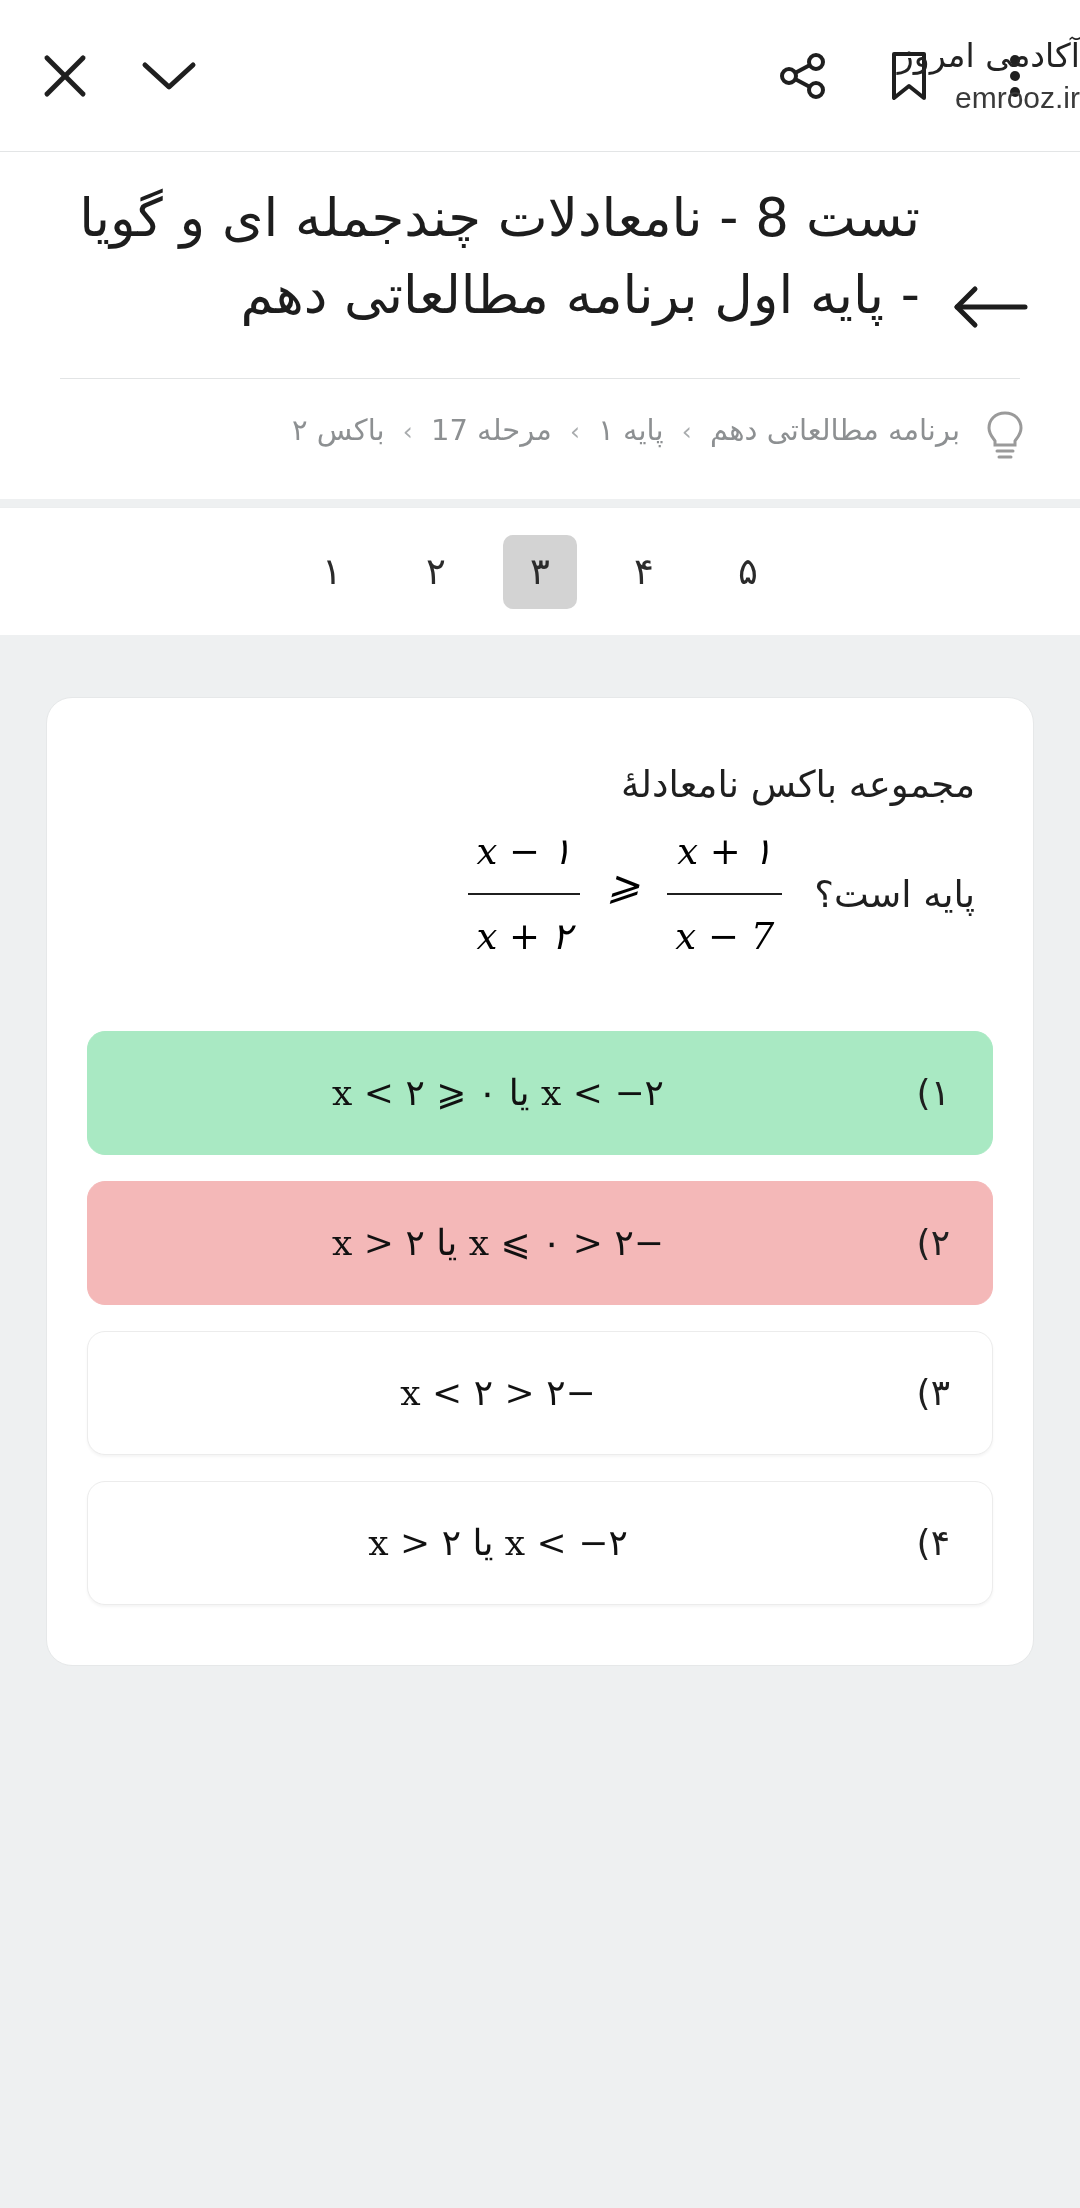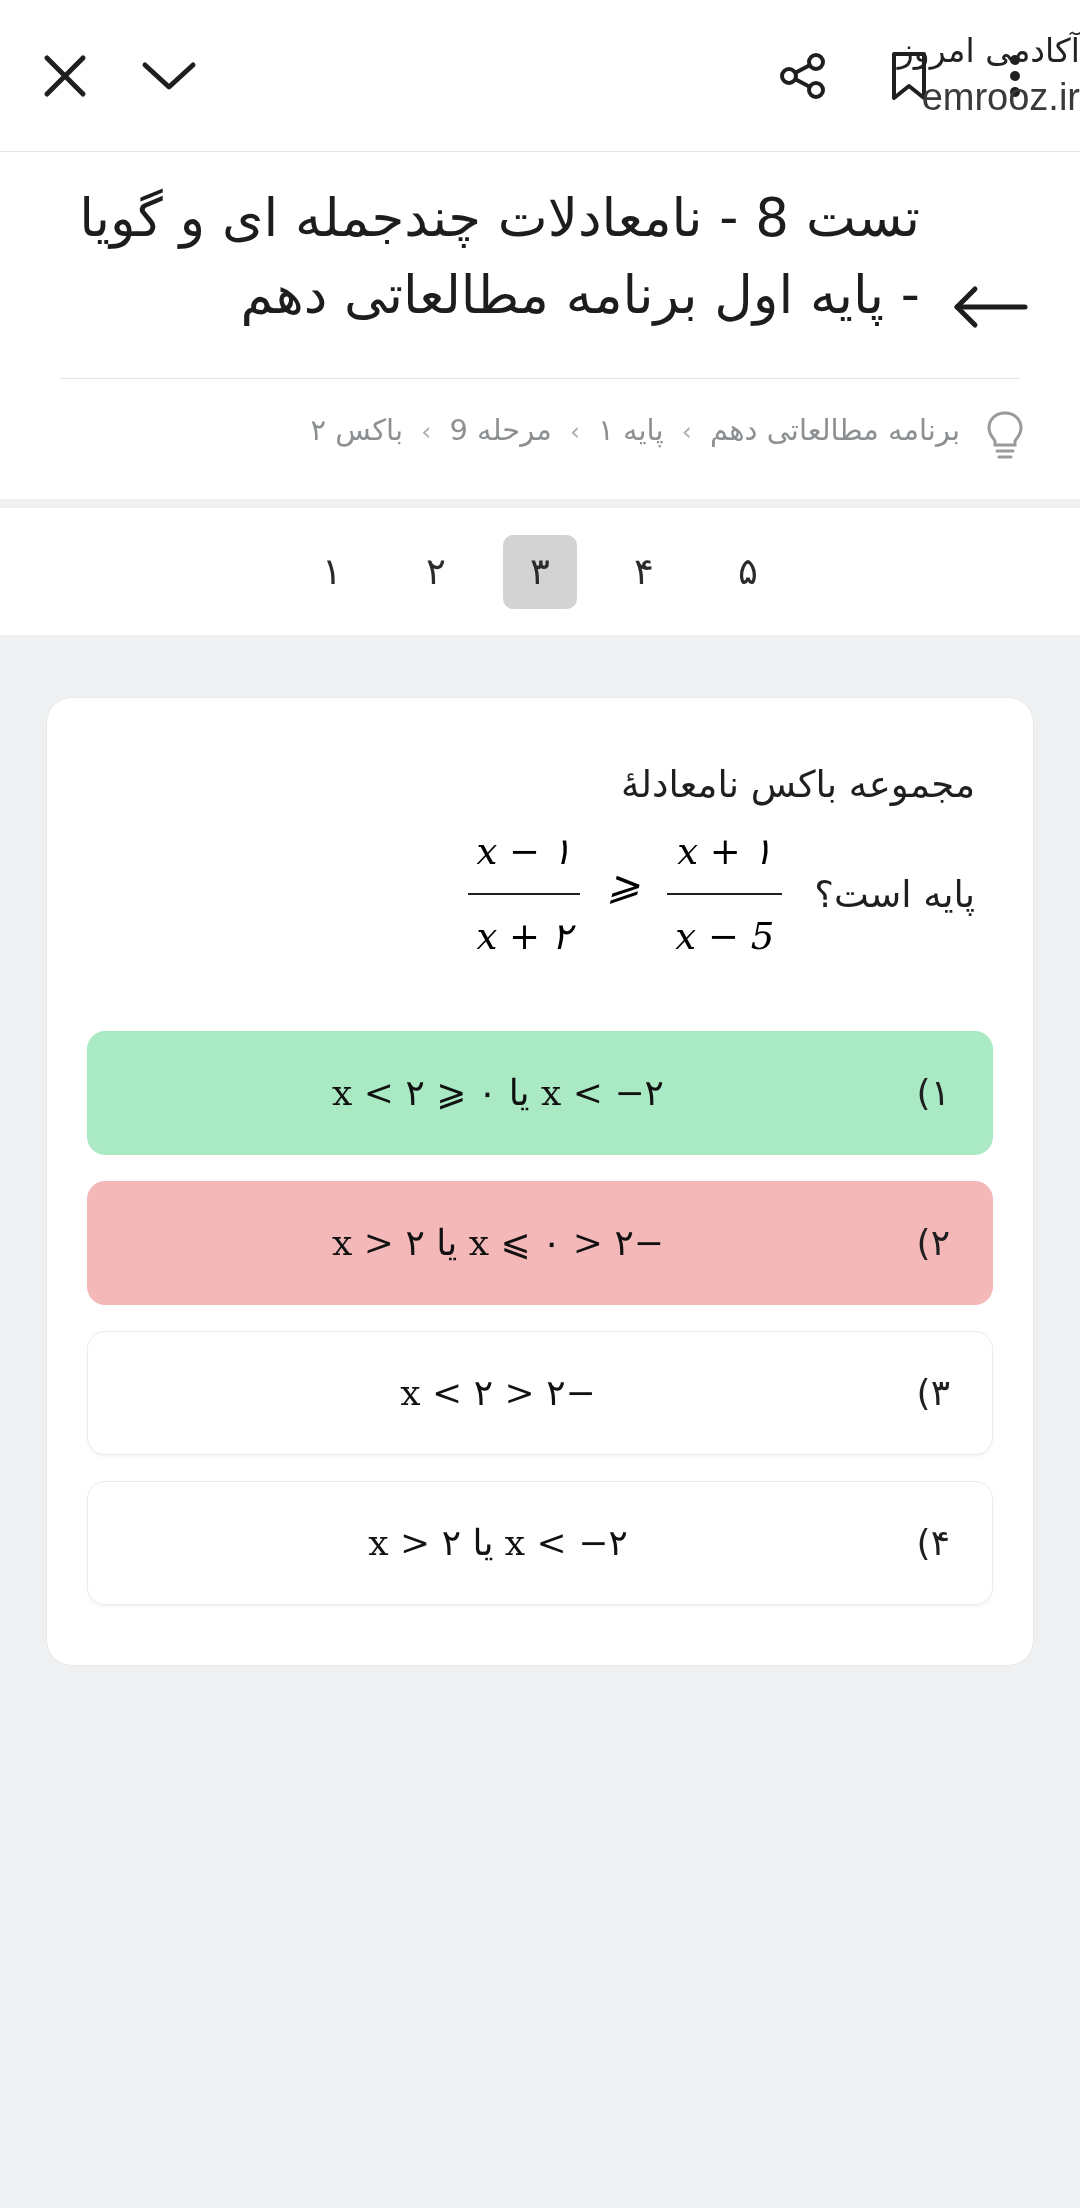--- a/index.html
+++ b/index.html
@@ -44,21 +44,21 @@
     text-align: right;
     pointer-events: none;
   }
   .brand .brand-title {
     font-size: 33px;
     color: #232323;
     line-height: 1.25;
     font-family: "DejaVu Sans", sans-serif;
   }
   .brand .brand-url {
-    font-size: 38px;
+    font-size: 30px;
     color: #3a3a3a;
     line-height: 1.3;
     margin-top: 2px;
     direction: ltr;
     font-family: "Liberation Sans", sans-serif;
   }
 
   
   .header-block {
     background: #ffffff;
@@ -304,21 +304,21 @@
         <path d="M21 4 C11 4 5 11 5 19 c0 6 4 10 6 13 v4 h20 v-4 c2-3 6-7 6-13 C37 11 31 4 21 4 Z" fill="none" stroke="#9a9a9a" stroke-width="3"></path>
         <line x1="13" y1="42" x2="29" y2="42" stroke="#9a9a9a" stroke-width="3" stroke-linecap="round"></line>
         <line x1="15" y1="48" x2="27" y2="48" stroke="#9a9a9a" stroke-width="3" stroke-linecap="round"></line>
       </svg>
     </div>
     <div class="breadcrumb">
       <span class="crumb">برنامه مطالعاتی دهم</span>
       <span class="sep">›</span>
       <span class="crumb">پایه ۱</span>
       <span class="sep">›</span>
-      <span class="crumb">مرحله 9</span>
+      <span class="crumb">مرحله 17</span>
       <span class="sep">›</span>
       <span class="crumb">باکس ۲</span>
     </div>
   </div>
 
   <div class="pager-bar">
     <div class="pager-item">۵</div>
     <div class="pager-item">۴</div>
     <div class="pager-item active">۳</div>
     <div class="pager-item">۲</div>
@@ -333,21 +333,21 @@
       <div class="q-line2">
         <span class="q-tail">پایه است؟</span>
         <span class="math">
           <span class="frac">
             <span class="num">x − ۱</span>
             <span class="den">x + ۲</span>
           </span>
           <span class="rel">⩾</span>
           <span class="frac">
             <span class="num">x + ۱</span>
-            <span class="den">x − 5</span>
+            <span class="den">x − 7</span>
           </span>
         </span>
       </div>
 
       <div class="options">
         <div class="option correct">
           <span class="opt-label">۱)</span>
           <span class="opt-body m">x &lt; −۲ یا ۰ ⩽ x &lt; ۲</span>
         </div>
         <div class="option wrong">

